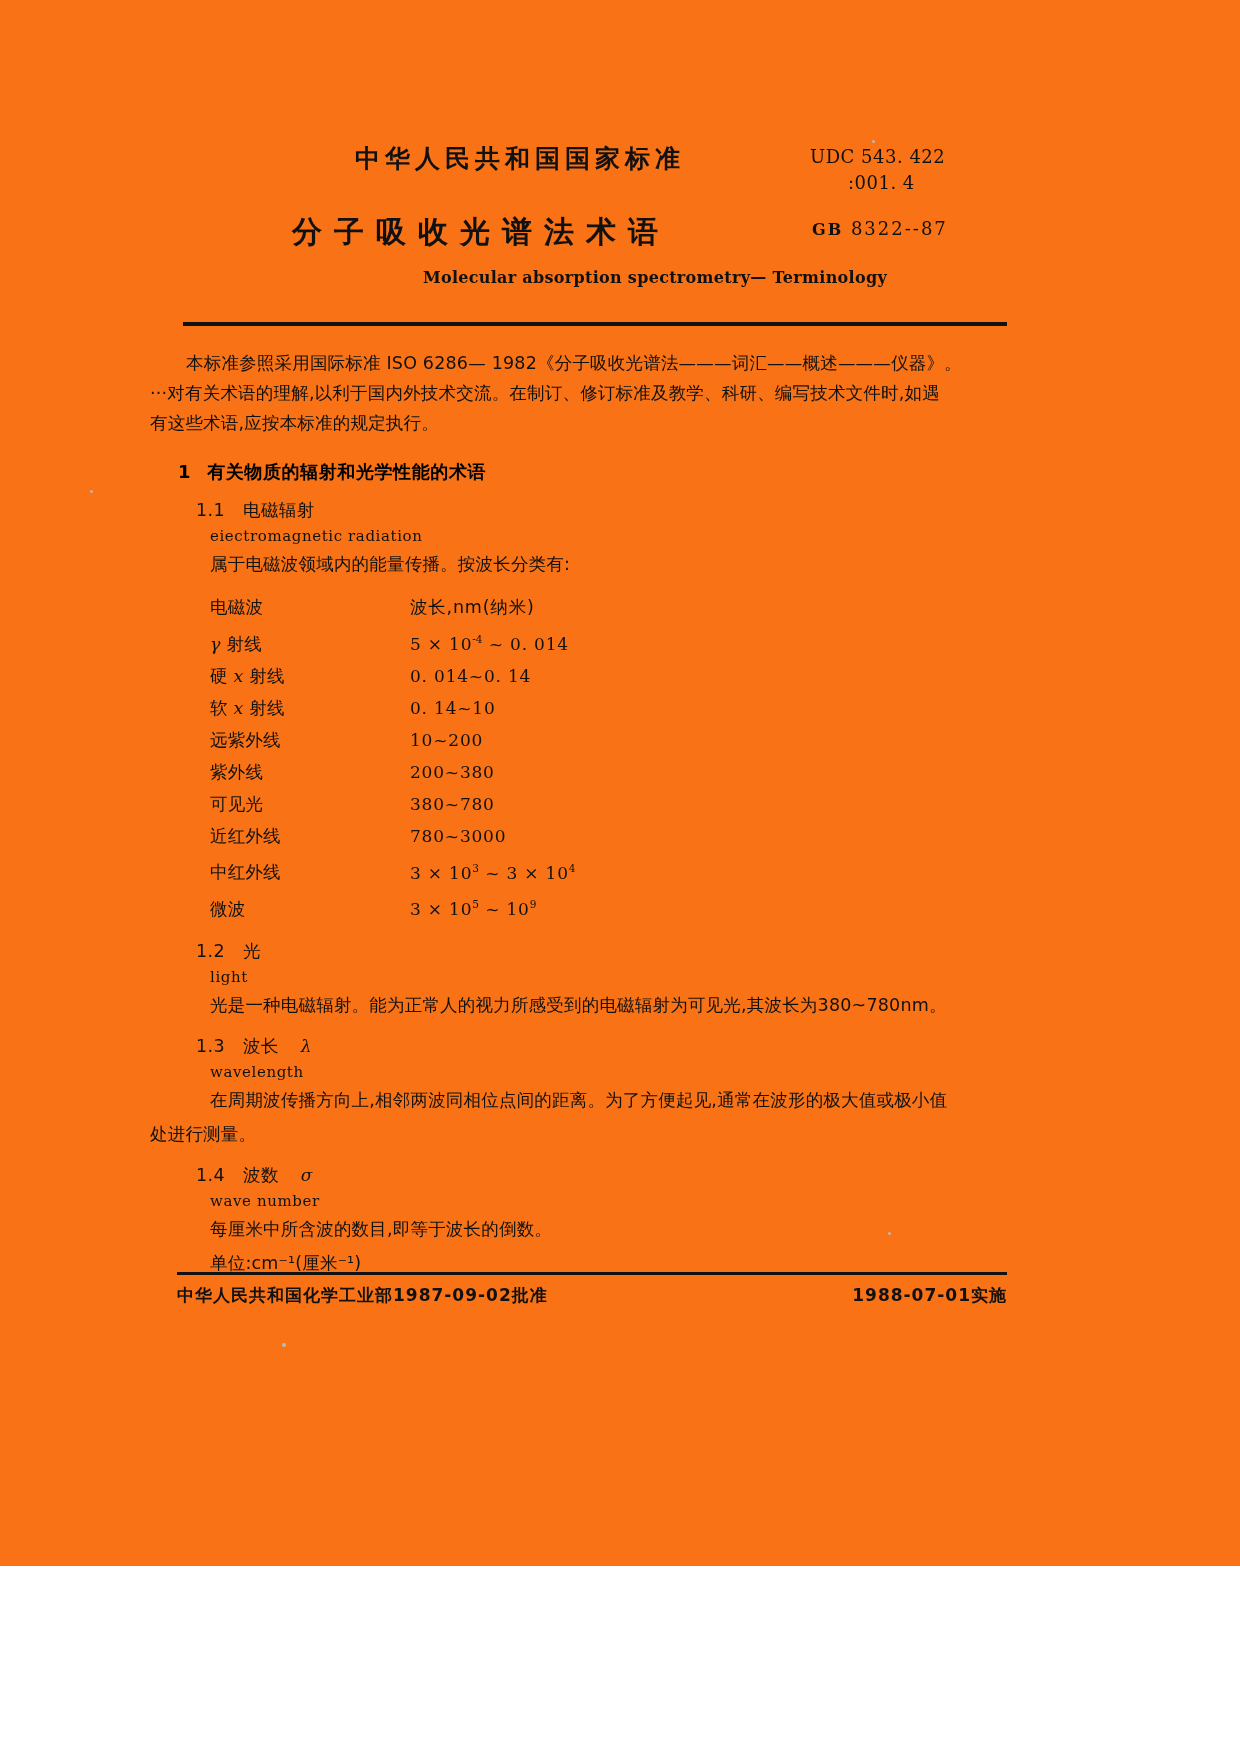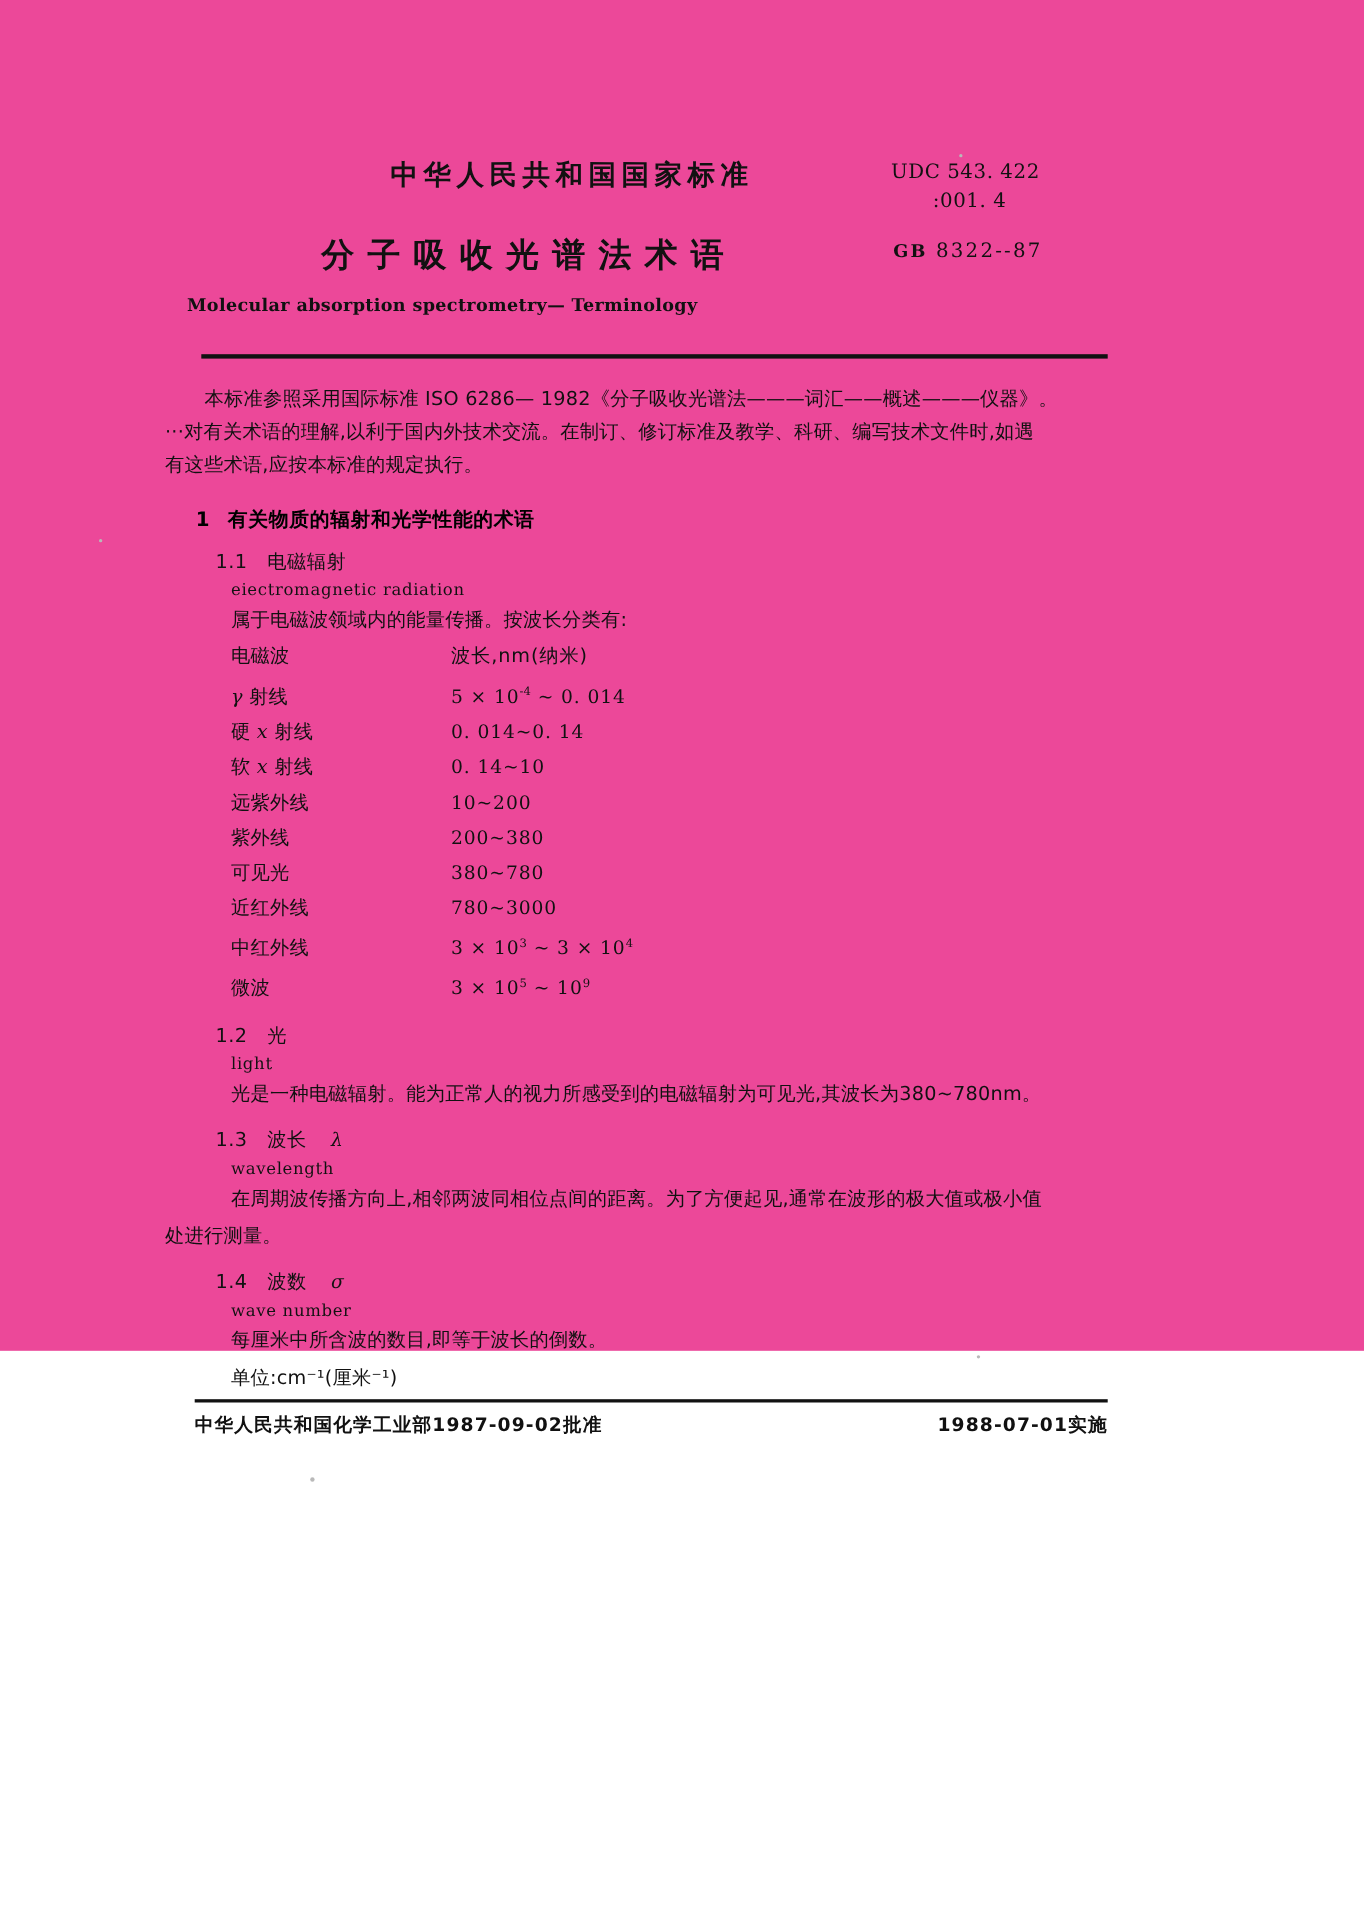--- a/index.html
+++ b/index.html
@@ -13,22 +13,22 @@
     position: relative;
     font-family: "DejaVu Serif", "Liberation Serif", serif;
     color: #0a0a0a;
     overflow: hidden;
   }
 
   .page {
     position: absolute;
     left: 0; top: 0;
     width: 1240px;
-    height: 1228px;
-    background: #ec4899;
+    height: 1566px;
+    background: #f97316;
   }
 
   
   .header {
     position: absolute;
     left: 0;
     top: 130px;
     width: 1240px;
   }
   .hdr-row {
@@ -79,24 +79,24 @@
     top: 88px;
     font-family: "DejaVu Serif", "Liberation Serif", serif;
     font-size: 18px;
     letter-spacing: 2px;
     color: #111;
   }
   .gb-number .gb-prefix { font-weight: bold; font-size: 16px; }
 
   .doc-subtitle {
     position: absolute;
-    left: 170px;
+    left: 187px;
     top: 138px;
     width: 700px;
-    text-align: left;
+    text-align: right;
     font-family: "DejaVu Serif", "Liberation Serif", serif;
     font-weight: bold;
     font-size: 16px;
     letter-spacing: 0.3px;
     color: #111;
   }
 
   
   .rule-top {
     position: absolute;
@@ -172,21 +172,21 @@
     margin: 4px 0 0 14px;
     color: #111;
     letter-spacing: 0.2px;
   }
   .term-body.outdent {
     margin-left: -46px;
   }
 
   
   .wave-table {
-    margin: 2px 0 0 14px;
+    margin: 12px 0 0 14px;
     border-collapse: collapse;
   }
   .wave-table td {
     padding: 2px 0;
     vertical-align: baseline;
     line-height: 28px;
   }
   .wave-table td.c-name {
     font-family: "DejaVu Sans", "Liberation Sans", sans-serif;
     font-size: 17.5px;

